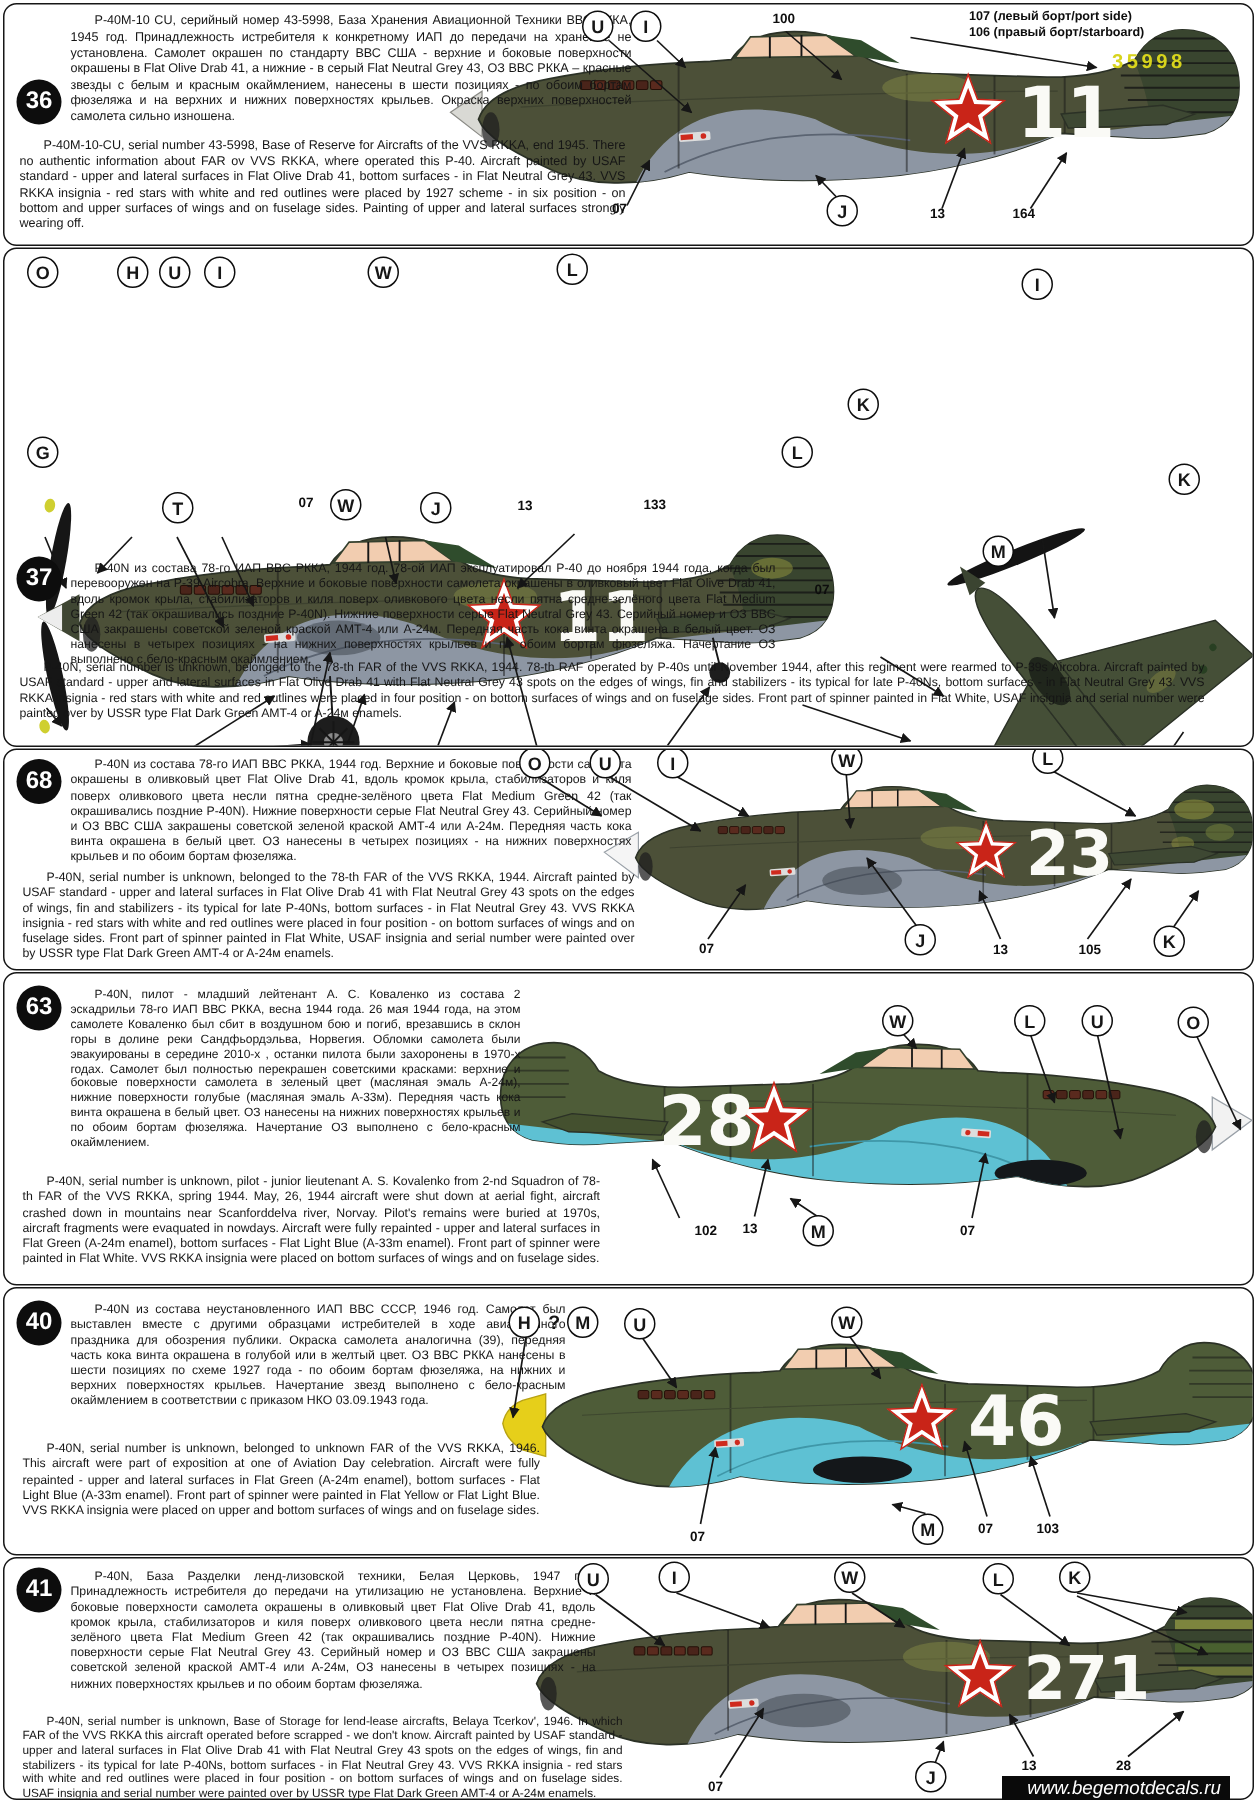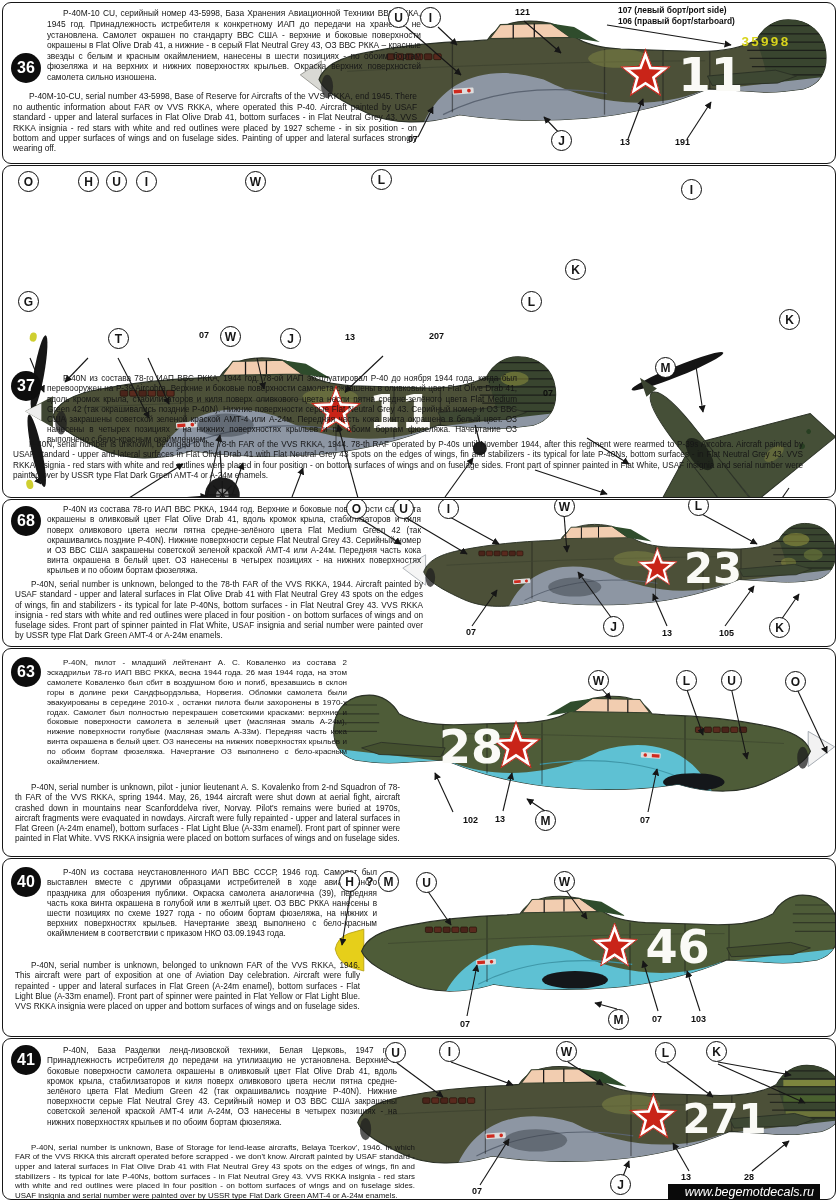--- a/index.html
+++ b/index.html
@@ -7,21 +7,21 @@
         font-family:"Liberation Sans",sans-serif;color:#161616;}
   .box{position:absolute;left:2px;width:832px;border:1.6px solid #161616;border-radius:9px;
        background:#fff;overflow:hidden;}
   .badge{position:absolute;width:30px;height:30px;border-radius:50%;background:#0d0d0d;color:#fff;
          font-weight:bold;font-size:16px;display:flex;align-items:center;justify-content:center;z-index:8;}
   .ru,.en{position:absolute;font-size:8.2px;line-height:10.2px;text-align:justify;text-indent:16px;z-index:3;}
   .co{position:absolute;width:21px;height:21px;border-radius:50%;border:1.9px solid #0d0d0d;background:#fff;
       font-weight:bold;font-size:12px;display:flex;align-items:center;justify-content:center;z-index:7;box-sizing:border-box;}
   .co.plain{border:none;background:transparent;font-size:13px;}
   .lbl{position:absolute;font-size:9px;font-weight:bold;color:#0d0d0d;z-index:7;white-space:nowrap;}
-  .note{position:absolute;font-size:8.4px;font-weight:bold;color:#0d0d0d;z-index:7;white-space:nowrap;}
+  .note{position:absolute;font-size:8.4px;font-weight:bold;color:#0d0d0d;z-index:7;white-space:nowrap;margin-left:28px;}
   .art{position:absolute;z-index:2;}
   .wm{position:absolute;background:#0a0a0a;color:#fff;font-style:italic;font-size:12.5px;
       display:flex;align-items:center;justify-content:flex-end;padding-right:6px;z-index:9;box-sizing:border-box;}
   svg{overflow:visible;}
   svg line{stroke:#161616;stroke-width:1.1;}
   text.acnum{font-family:"DejaVu Sans",sans-serif;font-weight:bold;fill:#fafaf6;}
 </style>
 </head>
 <body>
 
@@ -100,26 +100,26 @@
       <line x1="296" y1="20" x2="420" y2="40" marker-end="url(#arw)"></line>
       <line x1="107" y1="132" x2="122" y2="102" marker-end="url(#arw)"></line>
       <line x1="252" y1="132" x2="233" y2="112" marker-end="url(#arw)"></line>
       <line x1="317" y1="134" x2="332" y2="94" marker-end="url(#arw)"></line>
       <line x1="376" y1="134" x2="400" y2="97" marker-end="url(#arw)"></line>
     </g>
   </svg>
   <div class="co" style="left:385px;top:4px;">U</div>
   <div class="co" style="left:417px;top:4px;">I</div>
   <div class="co" style="left:548px;top:127px;">J</div>
-  <div class="lbl" style="left:512px;top:4px;">121</div>
+  <div class="lbl" style="left:512px;top:4px;">100</div>
   <div class="note" style="left:615px;top:2px;">107 (левый борт/port side)</div>
   <div class="note" style="left:615px;top:13px;">106 (правый борт/starboard)</div>
   <div class="lbl" style="left:405px;top:131px;">07</div>
   <div class="lbl" style="left:617px;top:134px;">13</div>
-  <div class="lbl" style="left:672px;top:134px;">191</div>
+  <div class="lbl" style="left:672px;top:134px;">164</div>
 </div>
 
 <div class="box" style="top:165px;height:331px;">
   <div class="badge" style="left:8px;top:205px;">37</div>
   <p class="ru" style="left:44px;top:200px;width:470px;">Р-40N из состава 78-го ИАП ВВС РККА, 1944 год. 78-ой ИАП эксплуатировал Р-40 до ноября 1944 года, когда был перевооружен на P-39 Aircobra. Верхние и боковые поверхности самолета окрашены в оливковый цвет Flat Olive Drab 41, вдоль кромок крыла, стабилизаторов и киля поверх оливкового цвета несли пятна средне-зелёного цвета Flat Medium Green 42 (так окрашивались поздние P-40N). Нижние поверхности серые Flat Neutral Grey 43. Серийный номер и ОЗ ВВС США закрашены советской зеленой краской АМТ-4 или А-24м. Передняя часть кока винта окрашена в белый цвет. ОЗ нанесены в четырех позициях - на нижних поверхностях крыльев и по обоим бортам фюзеляжа. Начертание ОЗ выполнено с бело-красным окаймлением.</p>
   <p class="en" style="left:10px;top:266px;width:790px;">P-40N, serial number is unknown, belonged to the 78-th FAR of the VVS RKKA, 1944. 78-th RAF operated by P-40s until November 1944, after this regiment were rearmed to P-39s Aircobra. Aircraft painted by USAF standard - upper and lateral surfaces in Flat Olive Drab 41 with Flat Neutral Grey 43 spots on the edges of wings, fin and stabilizers - its typical for late P-40Ns, bottom surfaces - in Flat Neutral Grey 43. VVS RKKA insignia - red stars with white and red outlines were placed in four position - on bottom surfaces of wings and on fuselage sides. Front part of spinner painted in Flat White, USAF insignia and serial number were painted over by USSR type Flat Dark Green AMT-4 or A-24м enamels.</p>
 
   <svg class="art" style="left:8px;top:168px;" width="828" height="326" viewBox="0 0 828 326">
     <defs>
           <clipPath id="bc37">
@@ -262,21 +262,21 @@
   <div class="co" style="left:105px;top:162px;">T</div>
   <div class="co" style="left:217px;top:160px;">W</div>
   <div class="co" style="left:277px;top:162px;">J</div>
   <div class="co" style="left:562px;top:93px;">K</div>
   <div class="co" style="left:518px;top:125px;">L</div>
   <div class="co" style="left:678px;top:13px;">I</div>
   <div class="co" style="left:776px;top:143px;">K</div>
   <div class="co" style="left:652px;top:191px;">M</div>
   <div class="lbl" style="left:196px;top:164px;">07</div>
   <div class="lbl" style="left:342px;top:166px;">13</div>
-  <div class="lbl" style="left:426px;top:165px;">207</div>
+  <div class="lbl" style="left:426px;top:165px;">133</div>
   <div class="lbl" style="left:540px;top:222px;">07</div>
 </div>
 
 <div class="box" style="top:499px;height:146px;">
   <div class="badge" style="left:8px;top:6px;">68</div>
   <p class="ru" style="left:44px;top:-3px;width:374px;">Р-40N из состава 78-го ИАП ВВС РККА, 1944 год. Верхние и боковые поверхности самолета окрашены в оливковый цвет Flat Olive Drab 41, вдоль кромок крыла, стабилизаторов и киля поверх оливкового цвета несли пятна средне-зелёного цвета Flat Medium Green 42 (так окрашивались поздние P-40N). Нижние поверхности серые Flat Neutral Grey 43. Серийный номер и ОЗ ВВС США закрашены советской зеленой краской АМТ-4 или А-24м. Передняя часть кока винта окрашена в белый цвет. ОЗ нанесены в четырех позициях - на нижних поверхностях крыльев и по обоим бортам фюзеляжа.</p>
   <p class="en" style="left:12px;top:72px;width:408px;">P-40N, serial number is unknown, belonged to the 78-th FAR of the VVS RKKA, 1944. Aircraft painted by USAF standard - upper and lateral surfaces in Flat Olive Drab 41 with Flat Neutral Grey 43 spots on the edges of wings, fin and stabilizers - its typical for late P-40Ns, bottom surfaces - in Flat Neutral Grey 43. VVS RKKA insignia - red stars with white and red outlines were placed in four position - on bottom surfaces of wings and on fuselage sides. Front part of spinner painted in Flat White, USAF insignia and serial number were painted over by USSR type Flat Dark Green AMT-4 or A-24м enamels.</p>
 
   <svg class="art" style="left:338px;top:0px;" width="498" height="146" viewBox="0 0 498 146">
     <defs>

